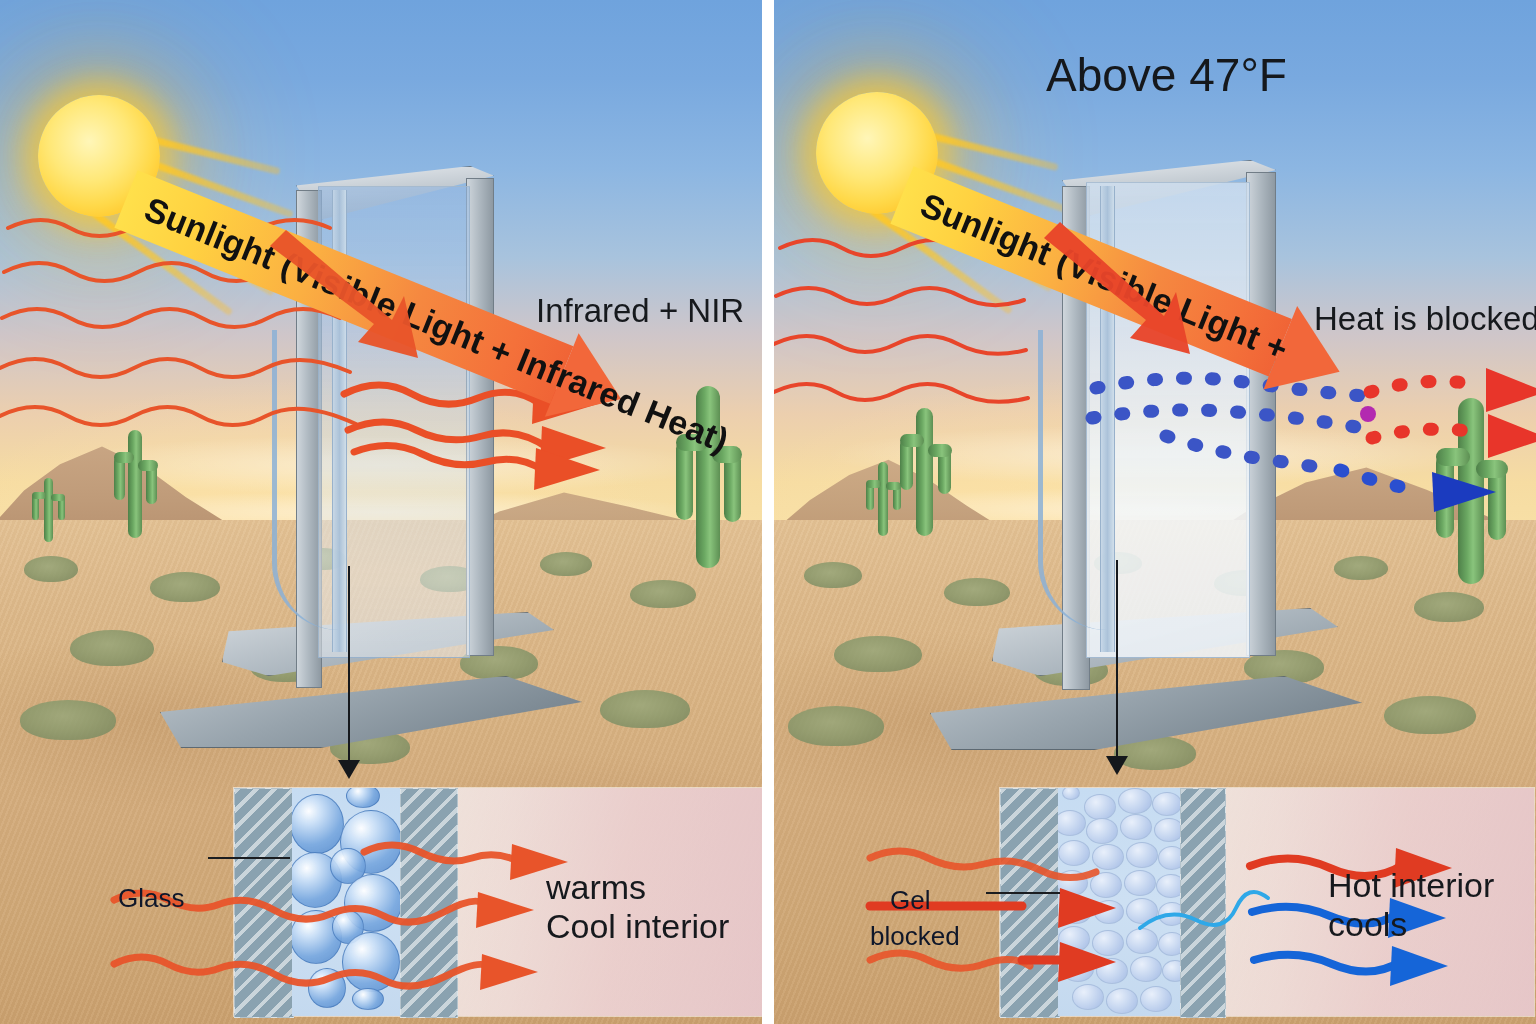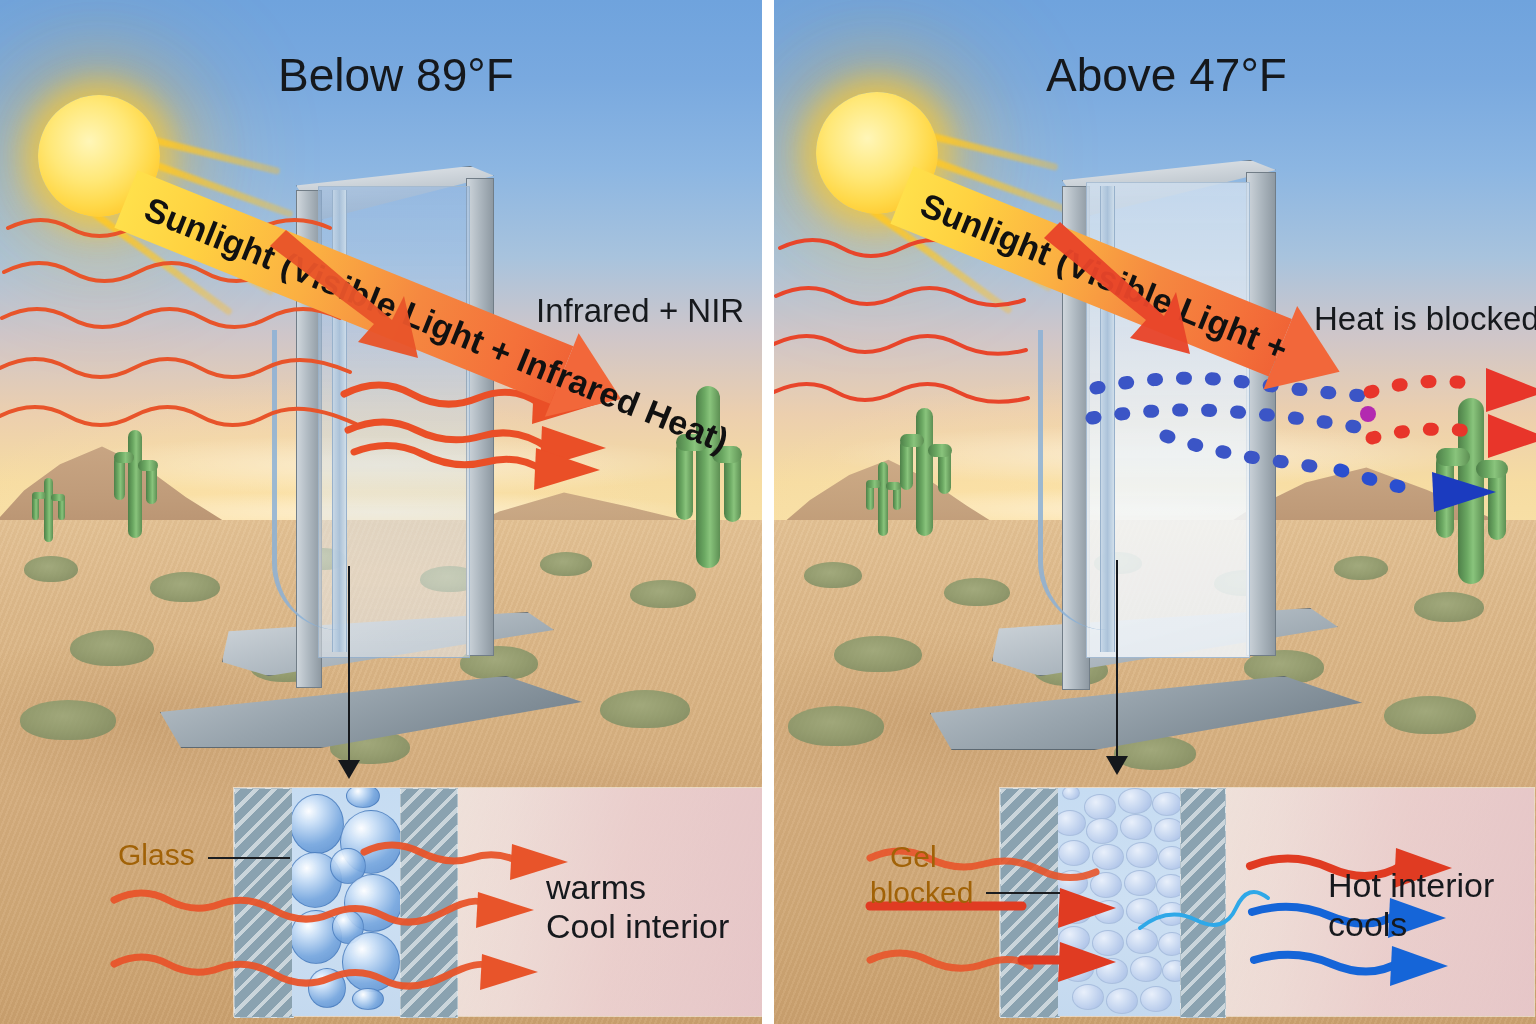--- a/index.html
+++ b/index.html
@@ -273,24 +273,25 @@
     border: 1px solid rgba(166,188,221,0.9);
   }
   .leader {
     position: absolute;
     height: 2px;
     background: #1b1d20;
     z-index: 47;
   }
   .inset-label {
     position: absolute;
-    font-size: 30px;
-    color: #a16207;
+    font-size: 26px;
+    color: #0f172a;
     z-index: 48;
     white-space: nowrap;
+    margin-top: 45px;
   }
   .inset-result {
     position: absolute;
     font-size: 34px;
     color: #16191d;
     line-height: 1.16;
     z-index: 48;
   }
   .drop-line {
     position: absolute;
@@ -407,21 +408,20 @@
     <div class="sun-arrow" style="left:126px;top:168px;width:534px;height:62px;transform:rotate(22deg);">
       <div class="shaft" style="width:470px;"></div>
       <div class="head" style="left:470px;"></div>
       <div class="label">Sunlight (Visible Light + Infrared Heat)</div>
     </div>
 
     <svg class="overlay" style="z-index:31;">
       <polygon points="286,230 392,320 404,296 418,358 358,342 374,324 270,246" fill="#e8542a" opacity="0.96"></polygon>
     </svg>
 
-    <div class="panel-title" style="left:278px;">Below 89°F</div>
     <div class="side-label" style="left:536px;top:292px;">Infrared + NIR</div>
 
     <div class="drop-line" style="left:348px;top:566px;height:198px;"></div>
     <div class="drop-head" style="left:338px;top:760px;"></div>
 
     <div class="inset" style="left:234px;top:788px;width:528px;height:228px;">
       <div class="inset-wash"></div>
       <div class="inset-glass" style="left:0px;top:0;width:58px;height:228px;"></div>
       <div class="inset-glass" style="left:166px;top:0;width:56px;height:228px;"></div>
       <div class="inset-gel" style="left:58px;top:0;width:108px;height:228px;">

